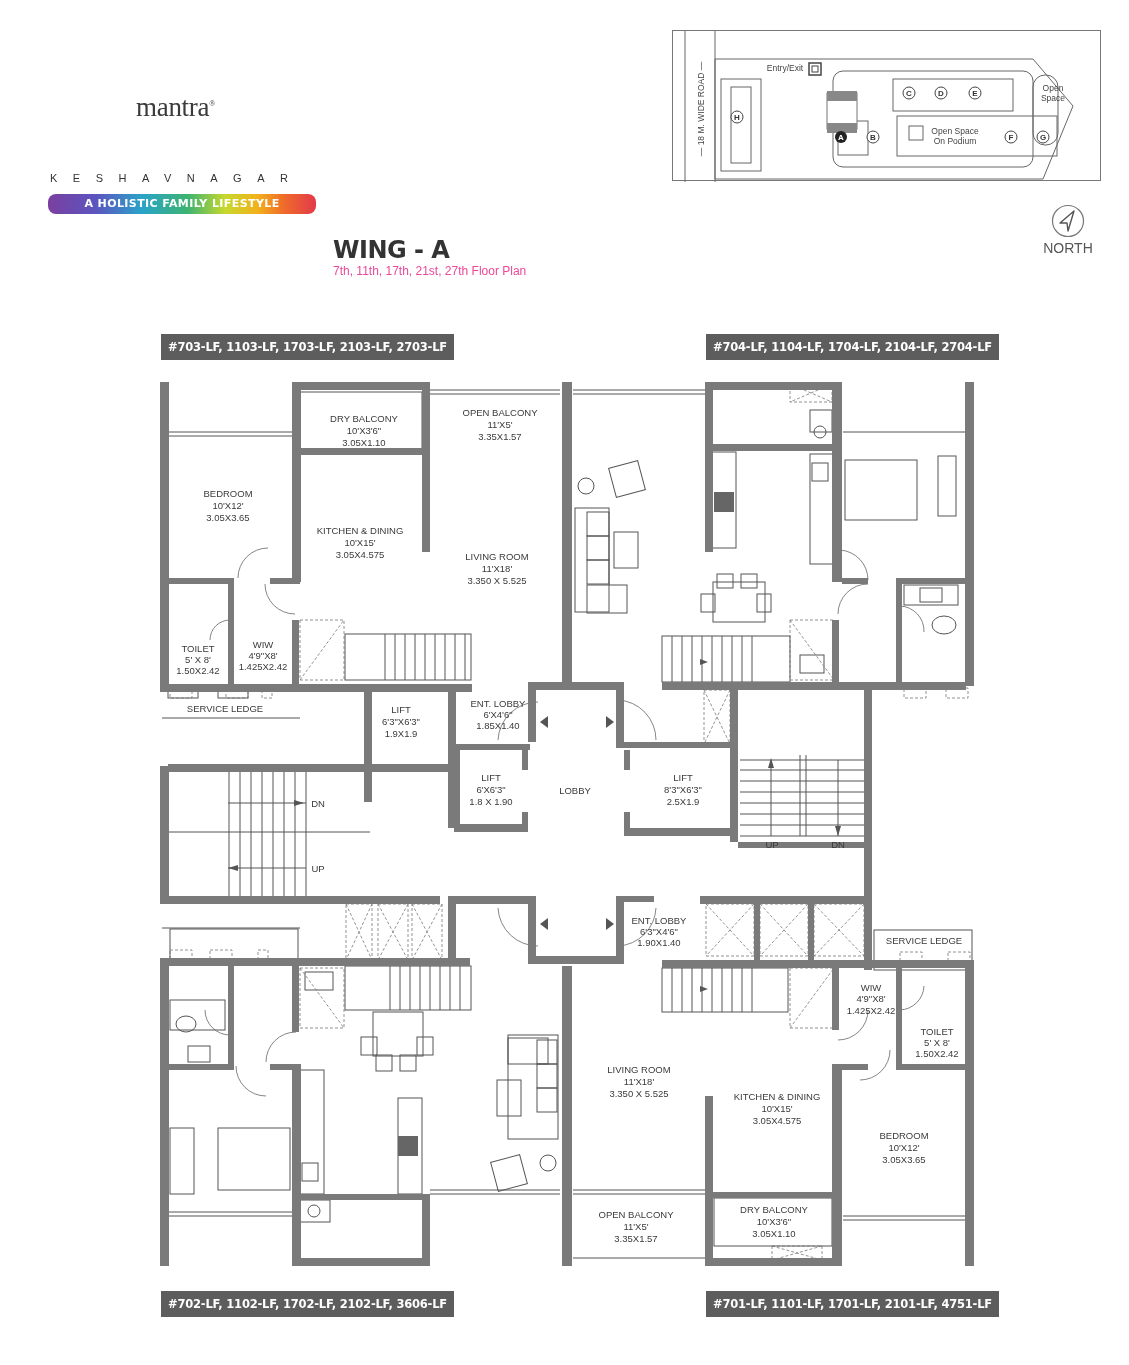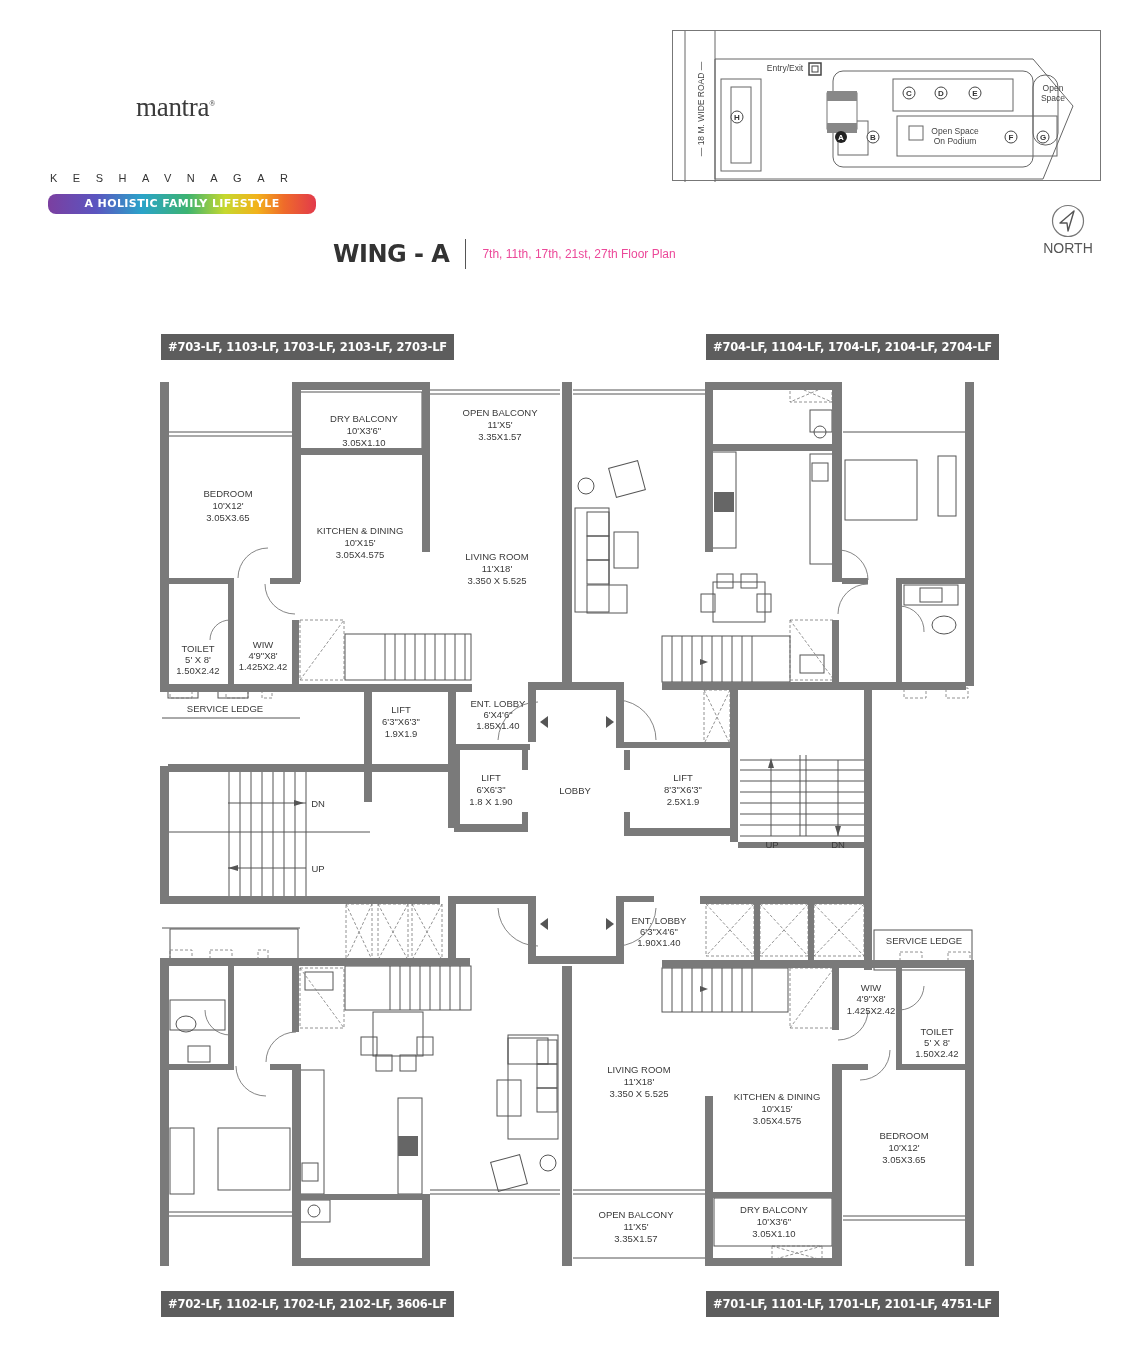--- a/index.html
+++ b/index.html
@@ -12,21 +12,21 @@
   .logo-mesmer{position:absolute;left:0;top:27px;height:50px;display:flex;align-items:center;}
   .logo-m{width:56px;height:44px;}
   .logo-esmer{font-family:"DejaVu Sans",sans-serif;font-weight:bold;font-size:48px;color:#2e2e2e;letter-spacing:1px;line-height:48px;margin-left:2px;}
   .logo-kesh{position:absolute;left:2px;top:80px;width:268px;font-size:11px;letter-spacing:15.5px;color:#333;white-space:nowrap;}
   .logo-tag{position:absolute;left:0;top:102px;width:268px;height:20px;border-radius:8px;
     background:linear-gradient(90deg,#7b3fa0 0%,#5b55c0 18%,#2aa3c9 35%,#3cb371 52%,#c6d82e 66%,#f2b21b 78%,#ef6b2a 88%,#e23a4b 100%);
     color:#fff;font-family:"DejaVu Sans",sans-serif;font-weight:bold;font-size:11px;line-height:20px;text-align:center;letter-spacing:0.4px;}
   
   .keymap{left:672px;top:30px;width:429px;height:151px;border:1px solid #777;box-sizing:border-box;background:#fff;}
   
-  .title-wrap{left:333px;top:236px;height:36px;display:flex;align-items:center;}
+  .title-wrap{left:333px;top:236px;height:36px;display:flex;align-items:flex-start;flex-direction:column;}
   .wing-title{font-family:"DejaVu Sans",sans-serif;font-weight:bold;font-size:24px;color:#333;letter-spacing:-0.5px;}
   .title-sep{width:1px;height:30px;background:#555;margin:0 16px 0 16px;}
   .floor-sub{font-size:12px;color:#ec4899;}
   .north{left:1040px;top:204px;width:56px;height:62px;text-align:center;}
   .north-label{font-size:14px;color:#555;display:block;margin-top:2px;text-align:center;}
   
   .badge{position:absolute;height:26px;background:#5d5d5d;color:#fff;font-family:"DejaVu Sans",sans-serif;font-weight:bold;font-size:11.5px;line-height:26px;padding:0 7px;white-space:nowrap;letter-spacing:-0.2px;}
   
   .plan{left:158px;top:378px;width:820px;height:892px;}
   .plan svg text{font-family:"Liberation Sans","DejaVu Sans",sans-serif;fill:#3a3a3a;text-anchor:middle;}

